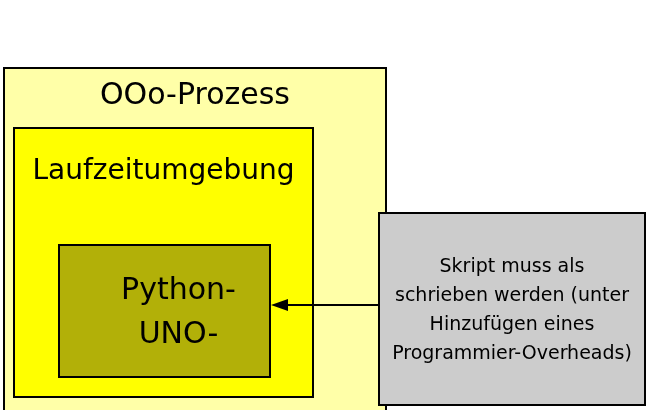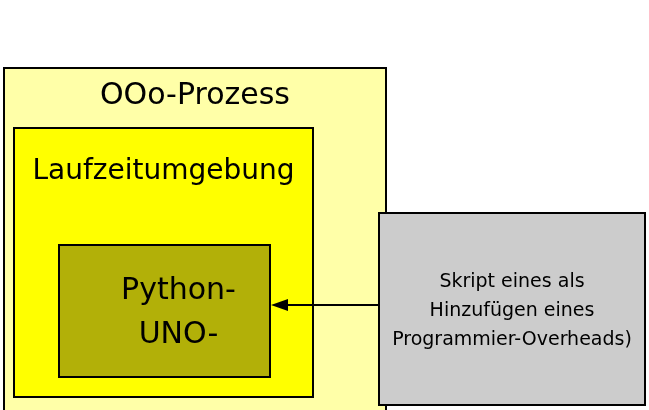--- a/index.html
+++ b/index.html
@@ -111,18 +111,19 @@
       <div class="box component-box">
         <span>Python-UNO-</span>
       </div>
     </div>
   </div>
 
   <div class="arrow-line"></div>
   <div class="arrow-head"></div>
 
   <div class="box note-box">
-    <span>Skript eines als</span>
+    <span>Skript muss als</span>
+    <span>schrieben werden (unter</span>
     <span>Hinzufügen eines</span>
     <span>Programmier-Overheads)</span>
   </div>
 
 </div>
 
 </body></html>

